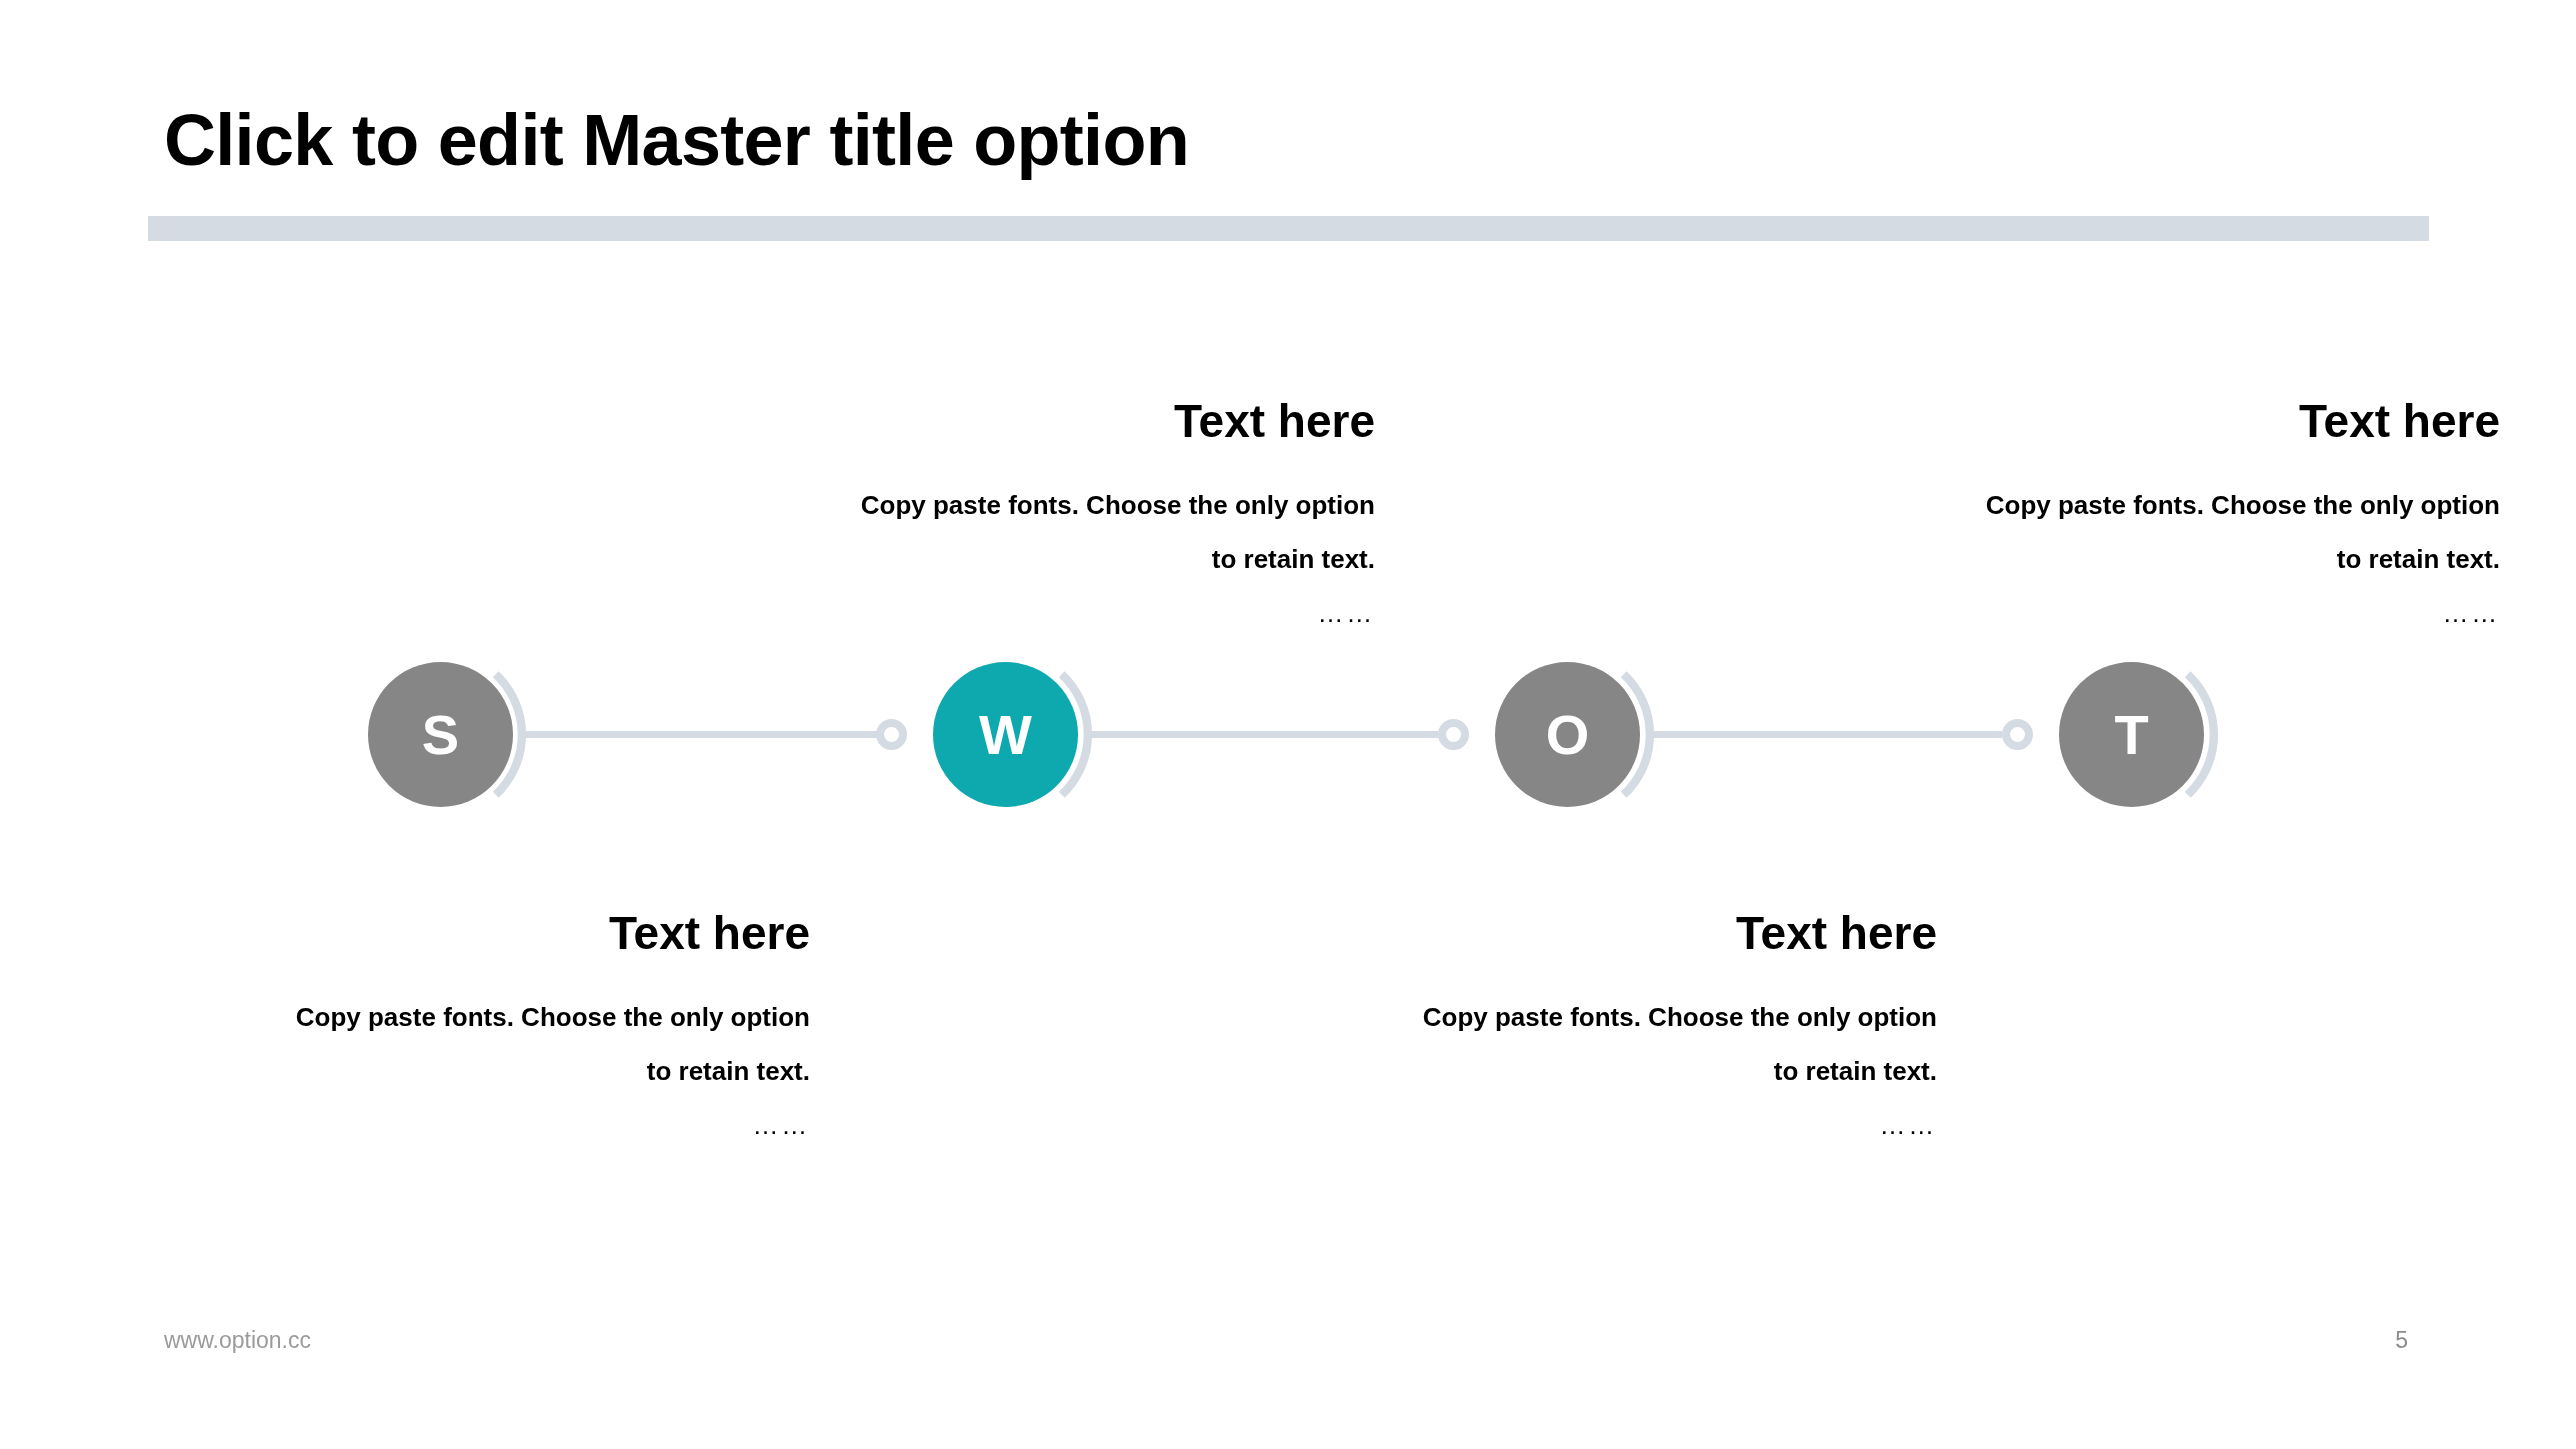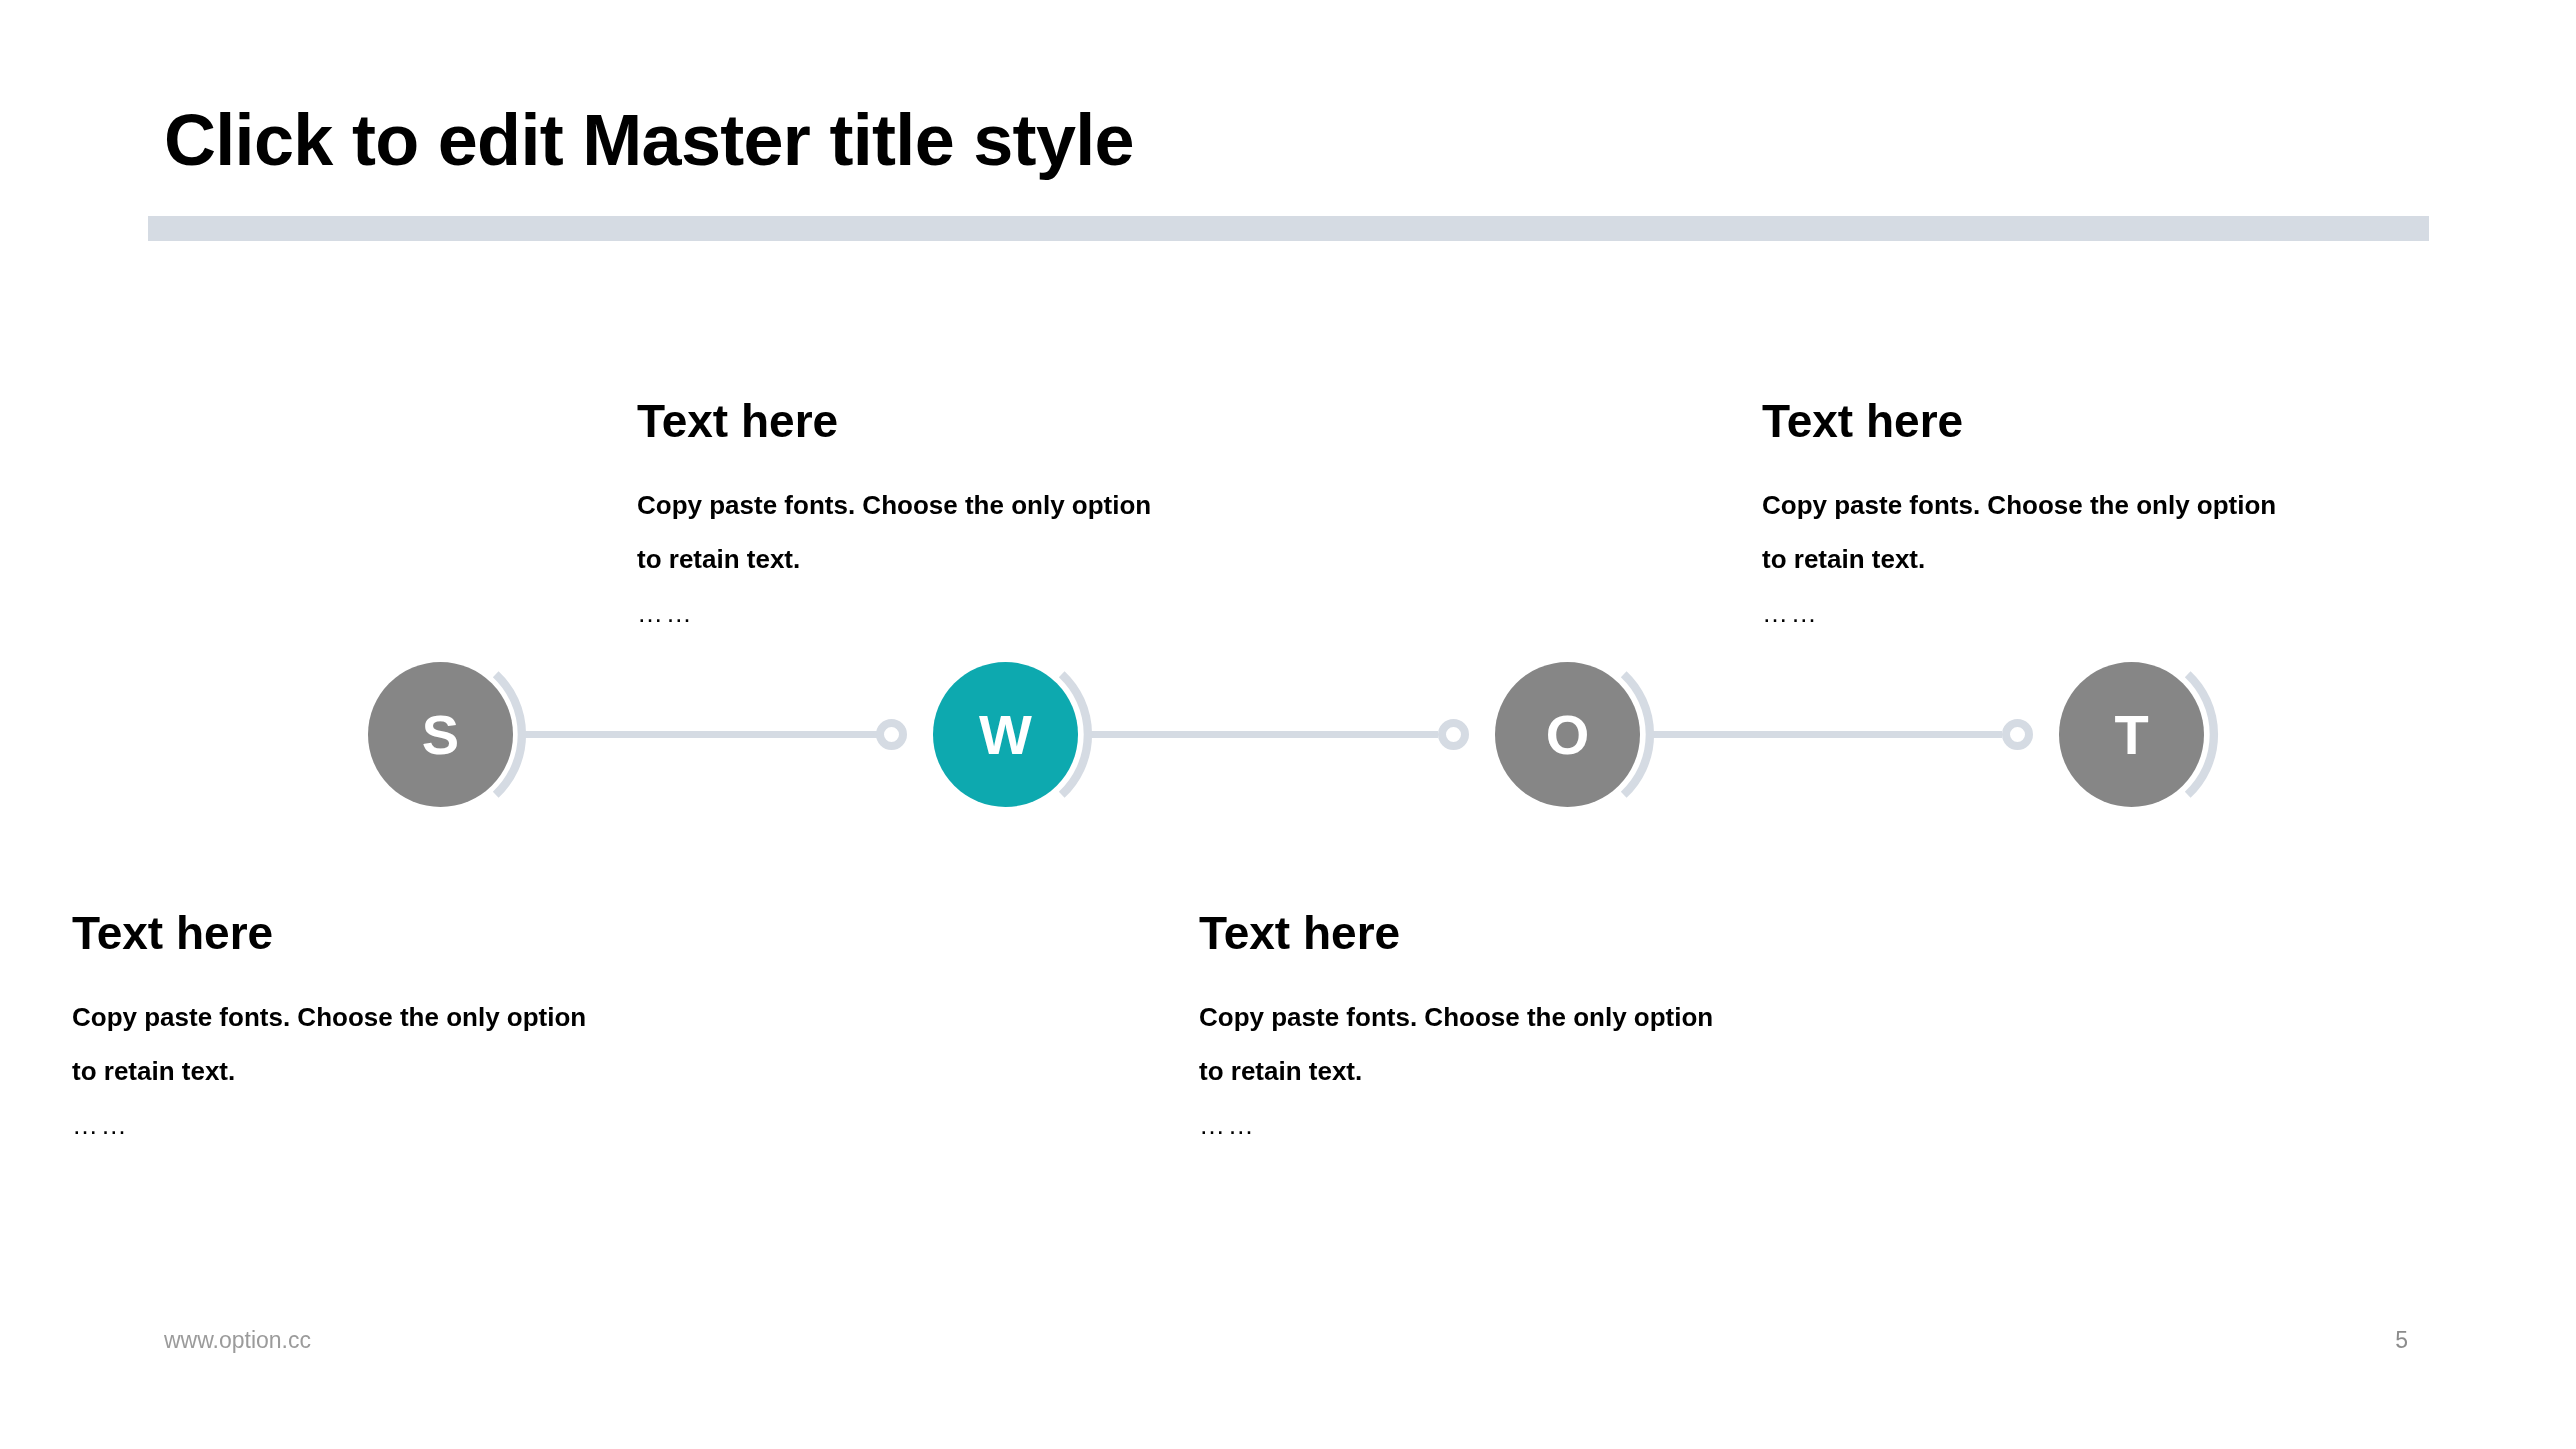--- a/index.html
+++ b/index.html
@@ -97,21 +97,21 @@
   .arc-svg path {
     fill: none;
     stroke: #D5DBE3;
     stroke-width: 12.5;
   }
 
   
   .textblock {
     position: absolute;
     width: 738px;
-    text-align: left;
+    text-align: right;
     color: #000000;
   }
   .textblock.above { top: 394px; }
   .textblock.below { top: 906px; }
   .tb-s { left: 72px; }
   .tb-w { left: 637px; }
   .tb-o { left: 1199px; }
   .tb-t { left: 1762px; }
   .textblock .heading {
     font-size: 46px;
@@ -145,21 +145,21 @@
     font-size: 23px;
     color: #8C8C8C;
     text-align: right;
   }
 </style>
 </head>
 <body>
 
 <div class="slide">
 
-  <div class="title">Click to edit Master title style</div>
+  <div class="title">Click to edit Master title option</div>
   <div class="title-bar"></div>
 
   <div class="connector seg-1"></div>
   <div class="connector seg-2"></div>
   <div class="connector seg-3"></div>
 
   <div class="ring ring-w"></div>
   <div class="ring ring-o"></div>
   <div class="ring ring-t"></div>
 

